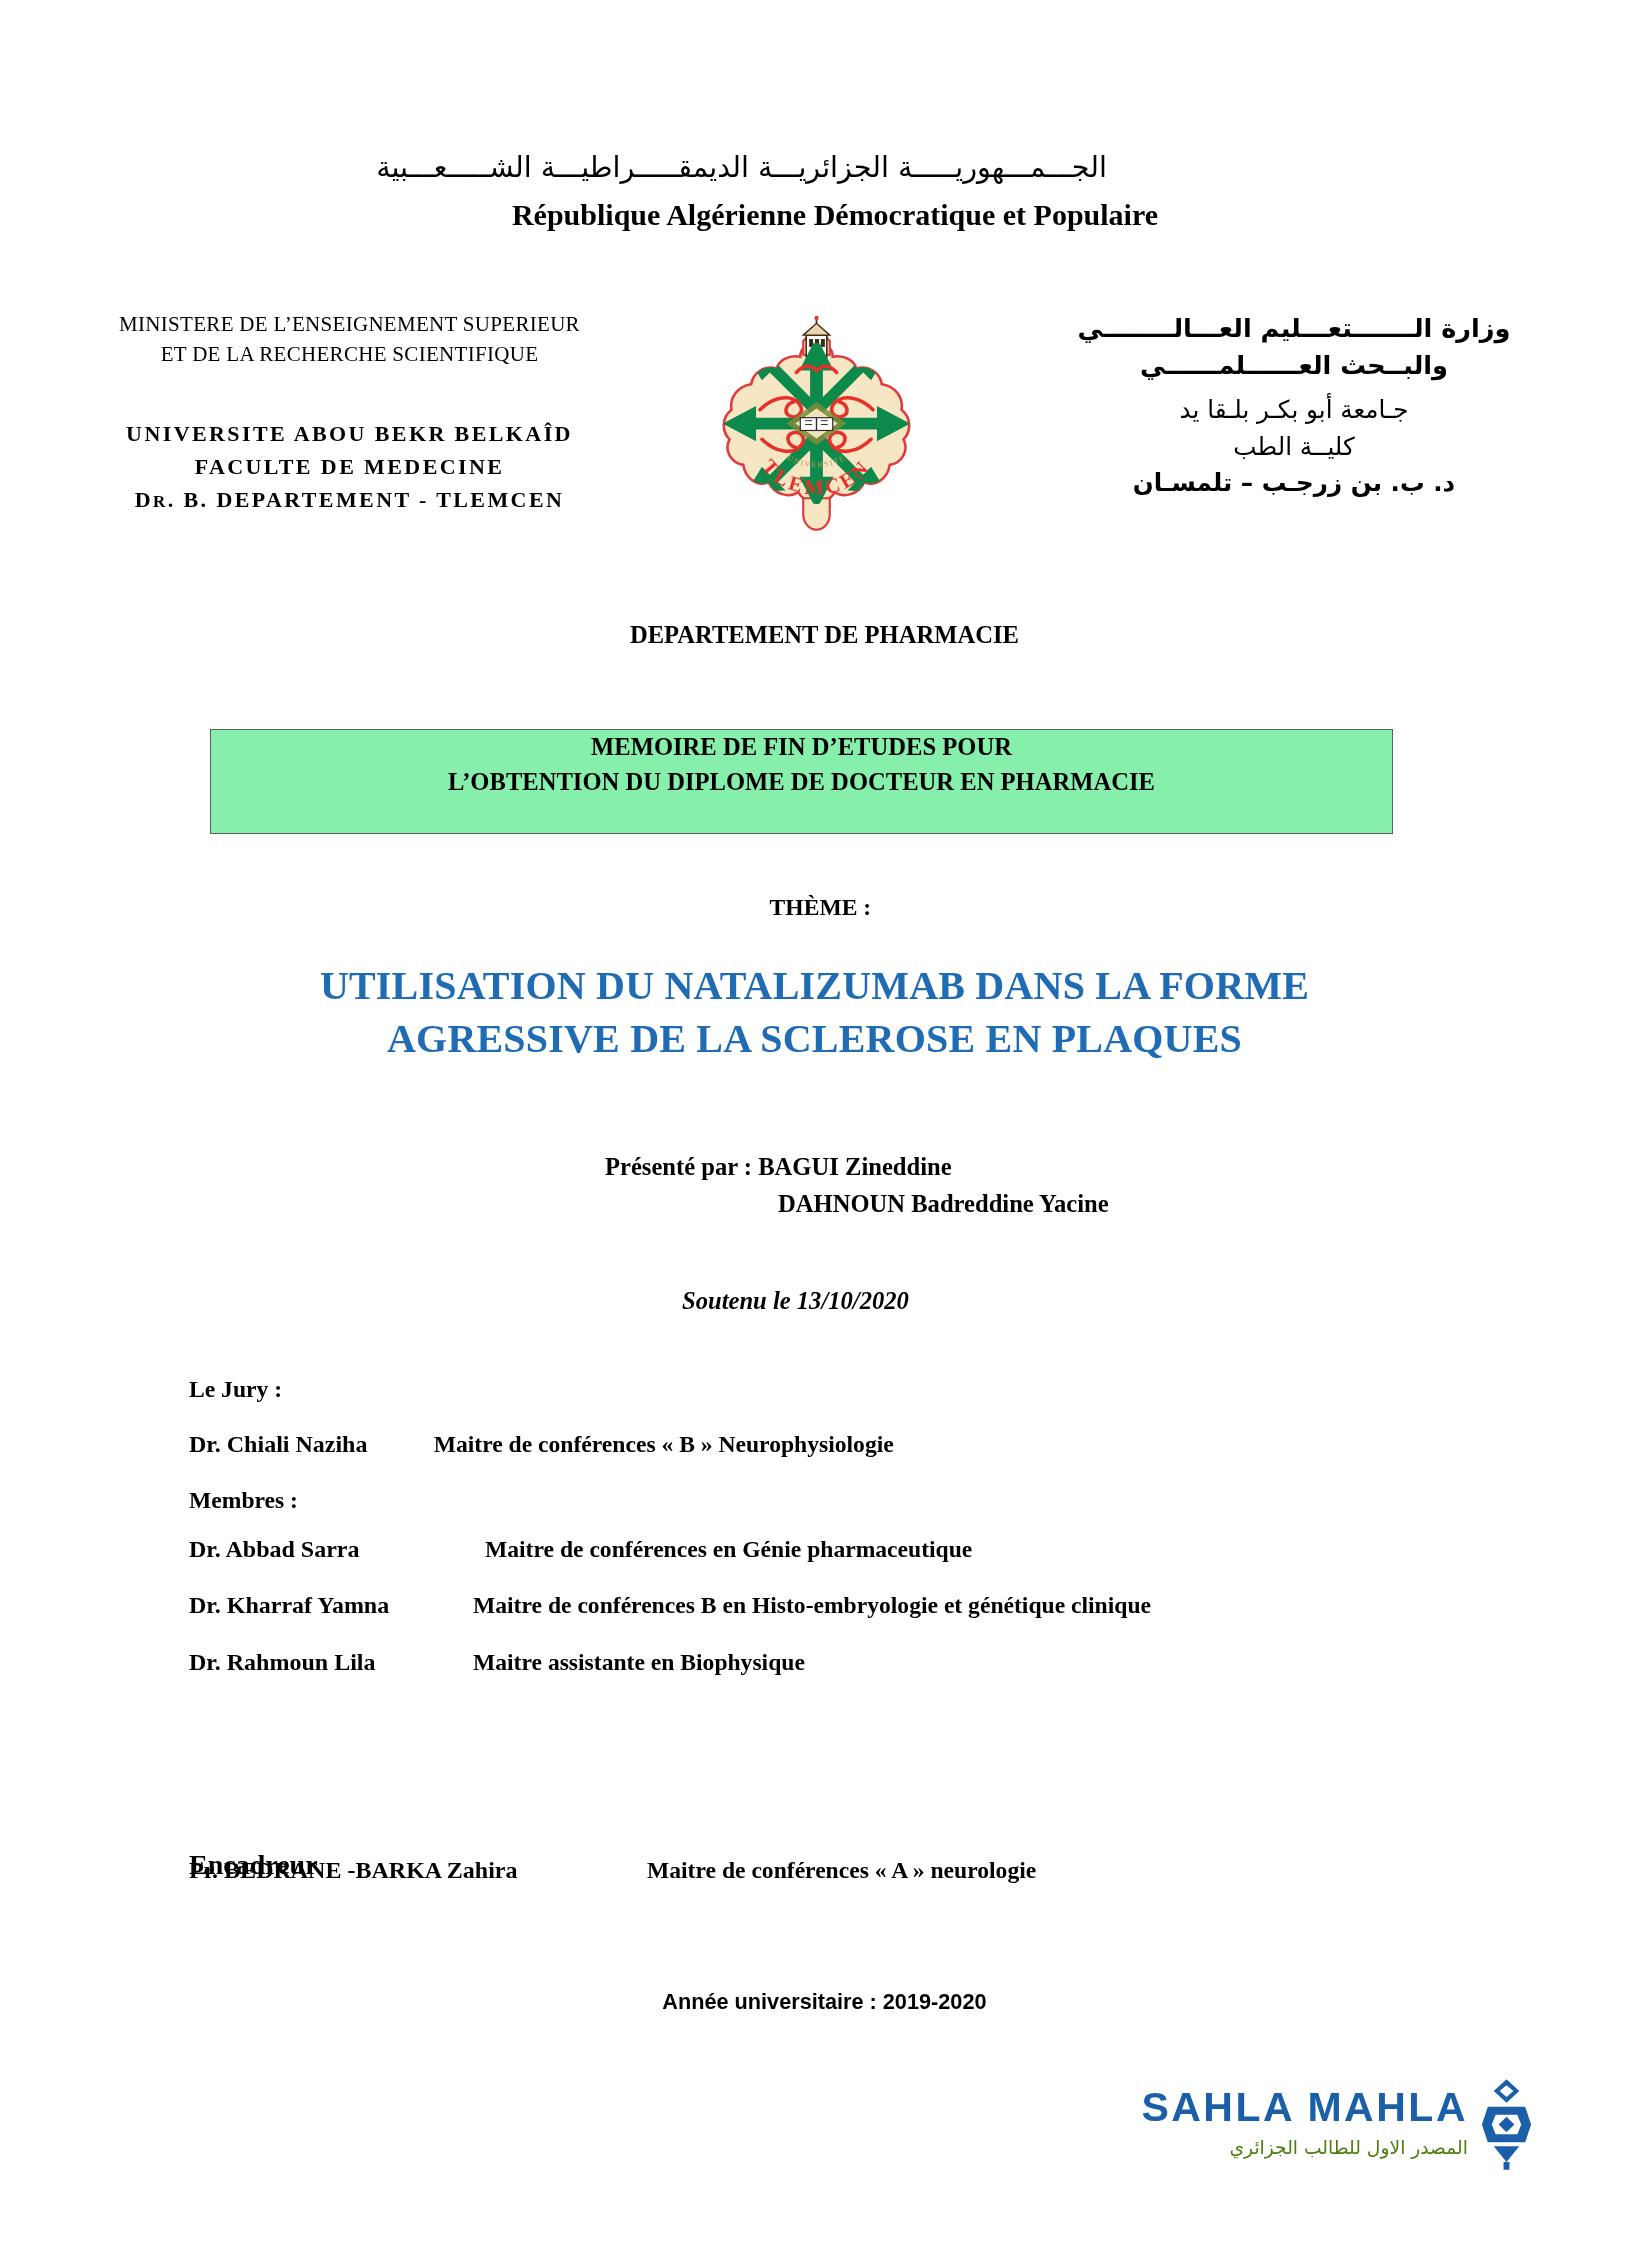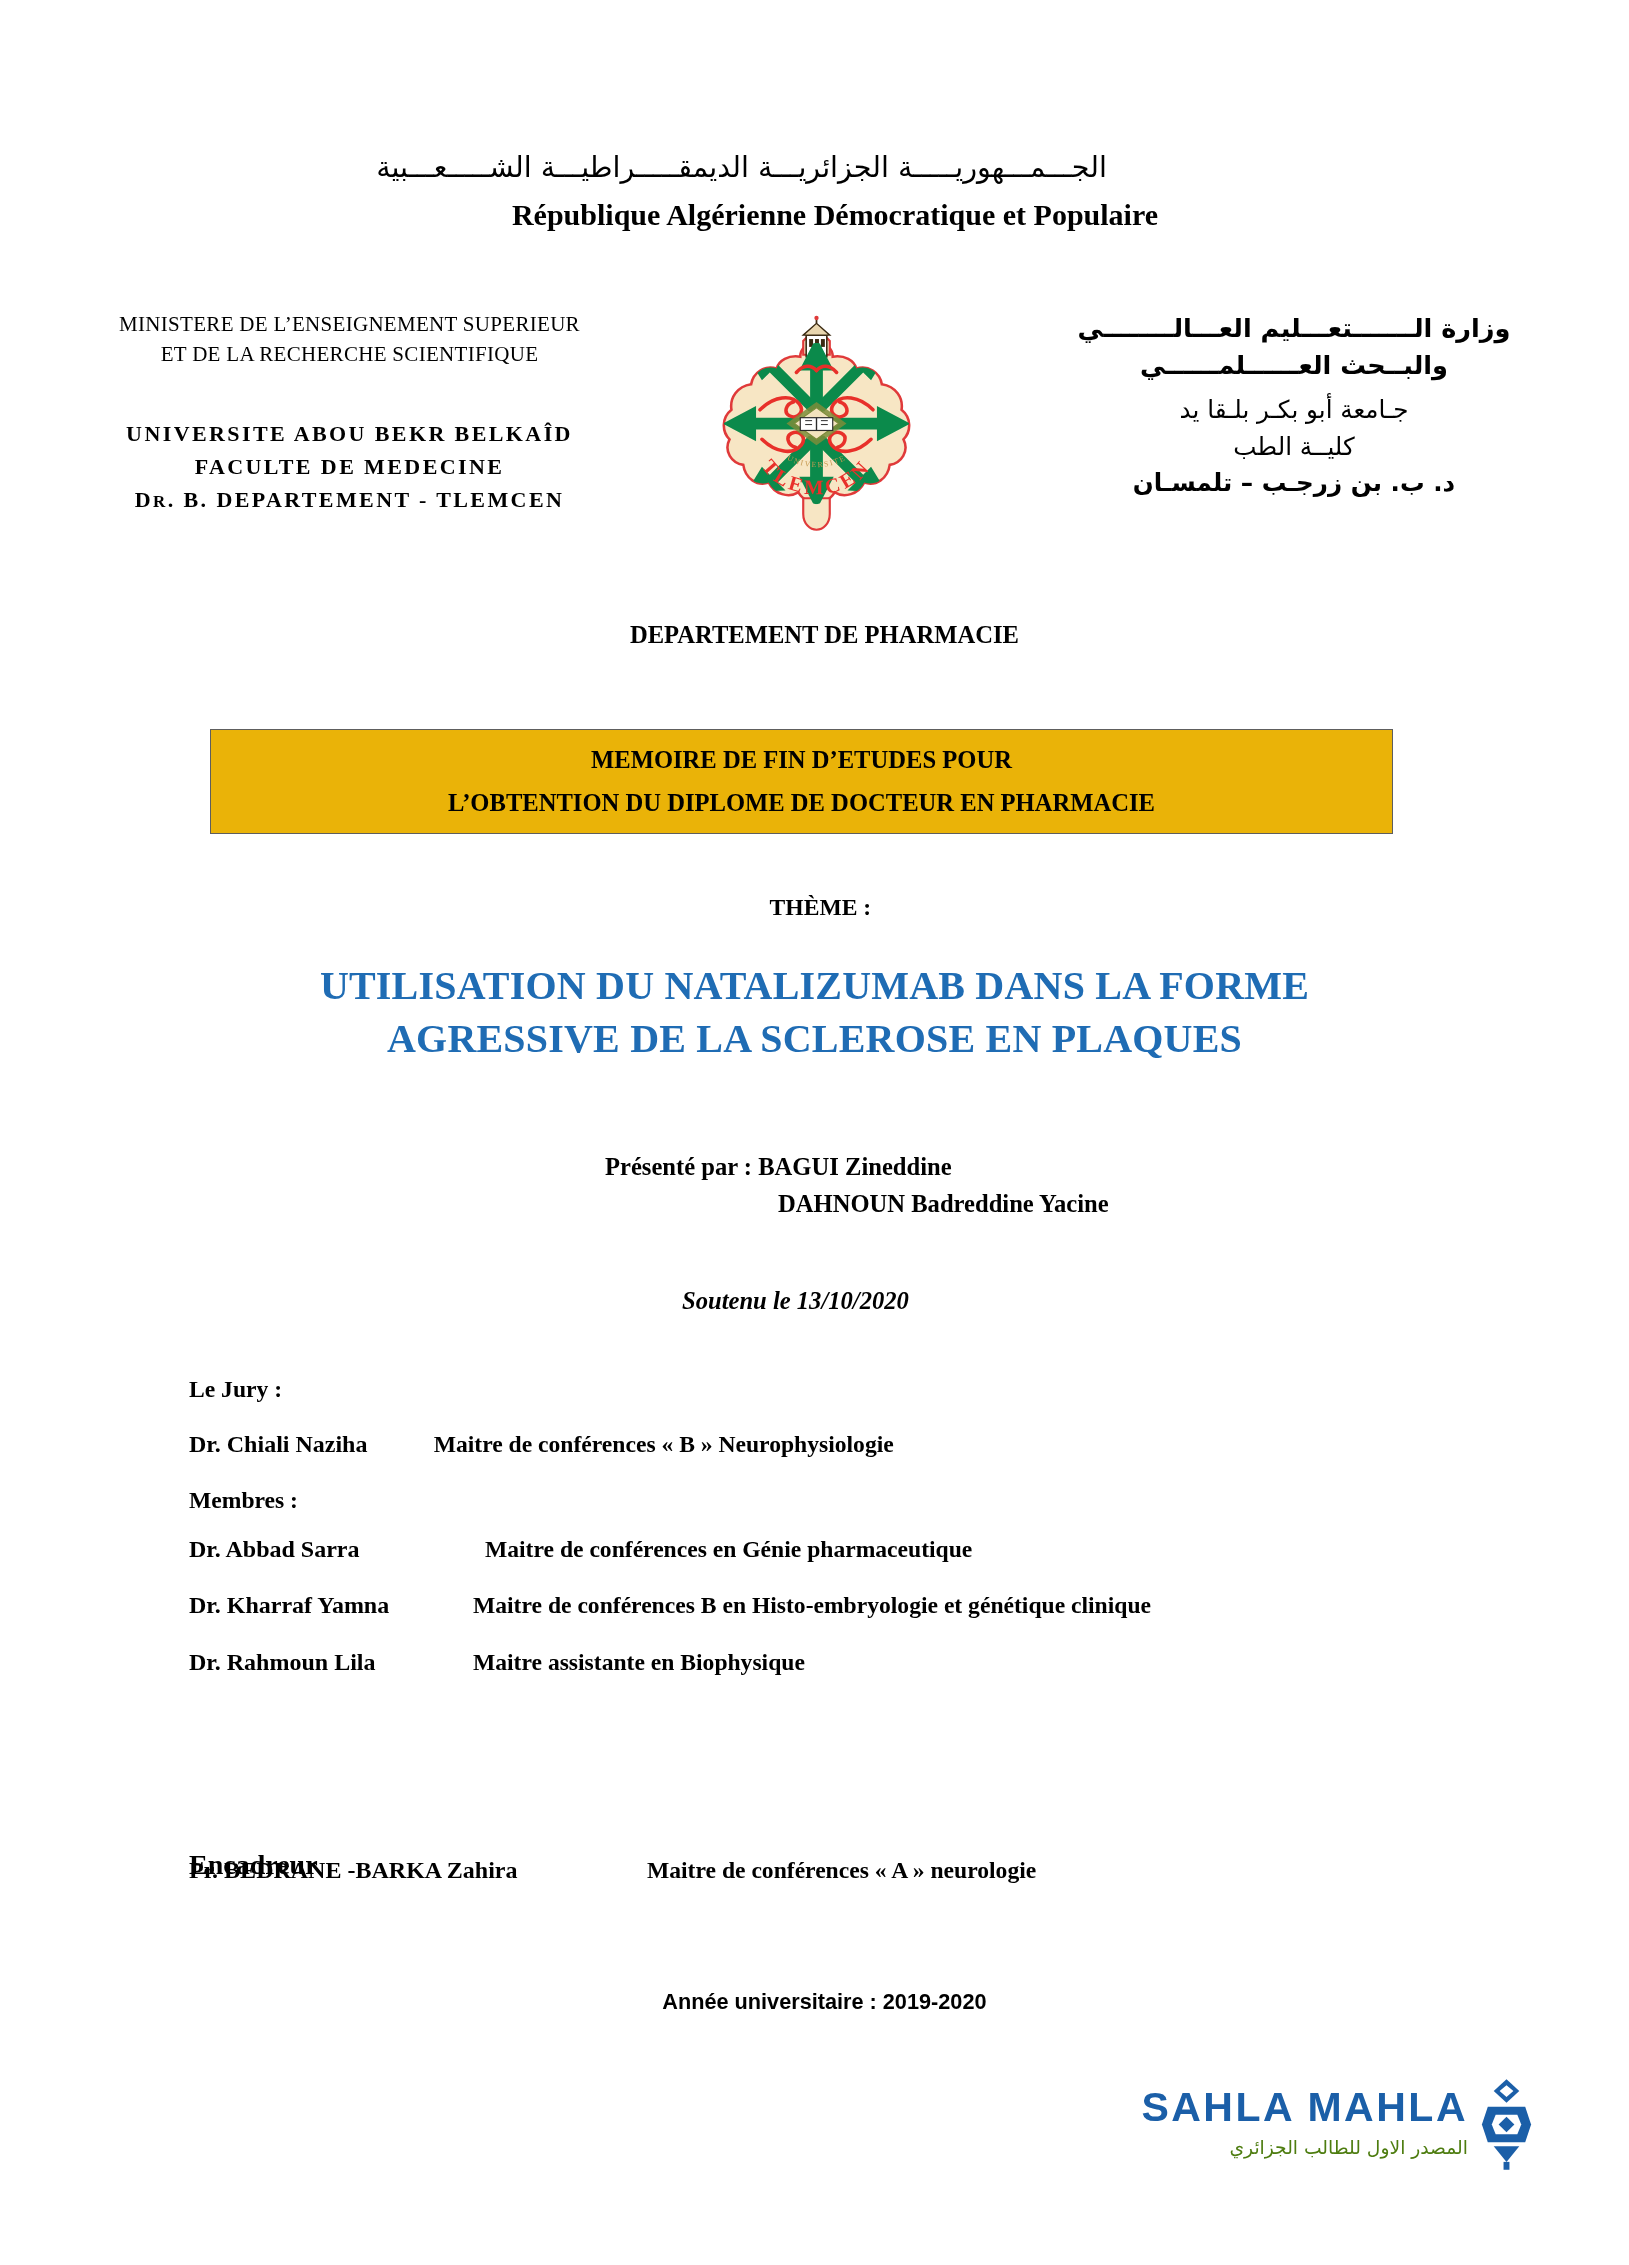--- a/index.html
+++ b/index.html
@@ -129,28 +129,26 @@
     padding-left: 9.9px;
   }
 
   
   .memoire-box {
     position: absolute;
     left: 210px;
     top: 729px;
     width: 1183px;
     height: 105px;
-    background: #eab308;
+    background: #86efac;
     border: 1.6px solid #5e5e5e;
     box-sizing: border-box;
     display: flex;
     flex-direction: column;
     align-items: center;
-    justify-content: center;
-    gap: 8px;
   }
   .memoire-box .ml {
     font-weight: bold;
     font-size: 24.6px;
     line-height: 1.42;
     text-align: center;
     font-stretch: condensed;
   }
 
   

